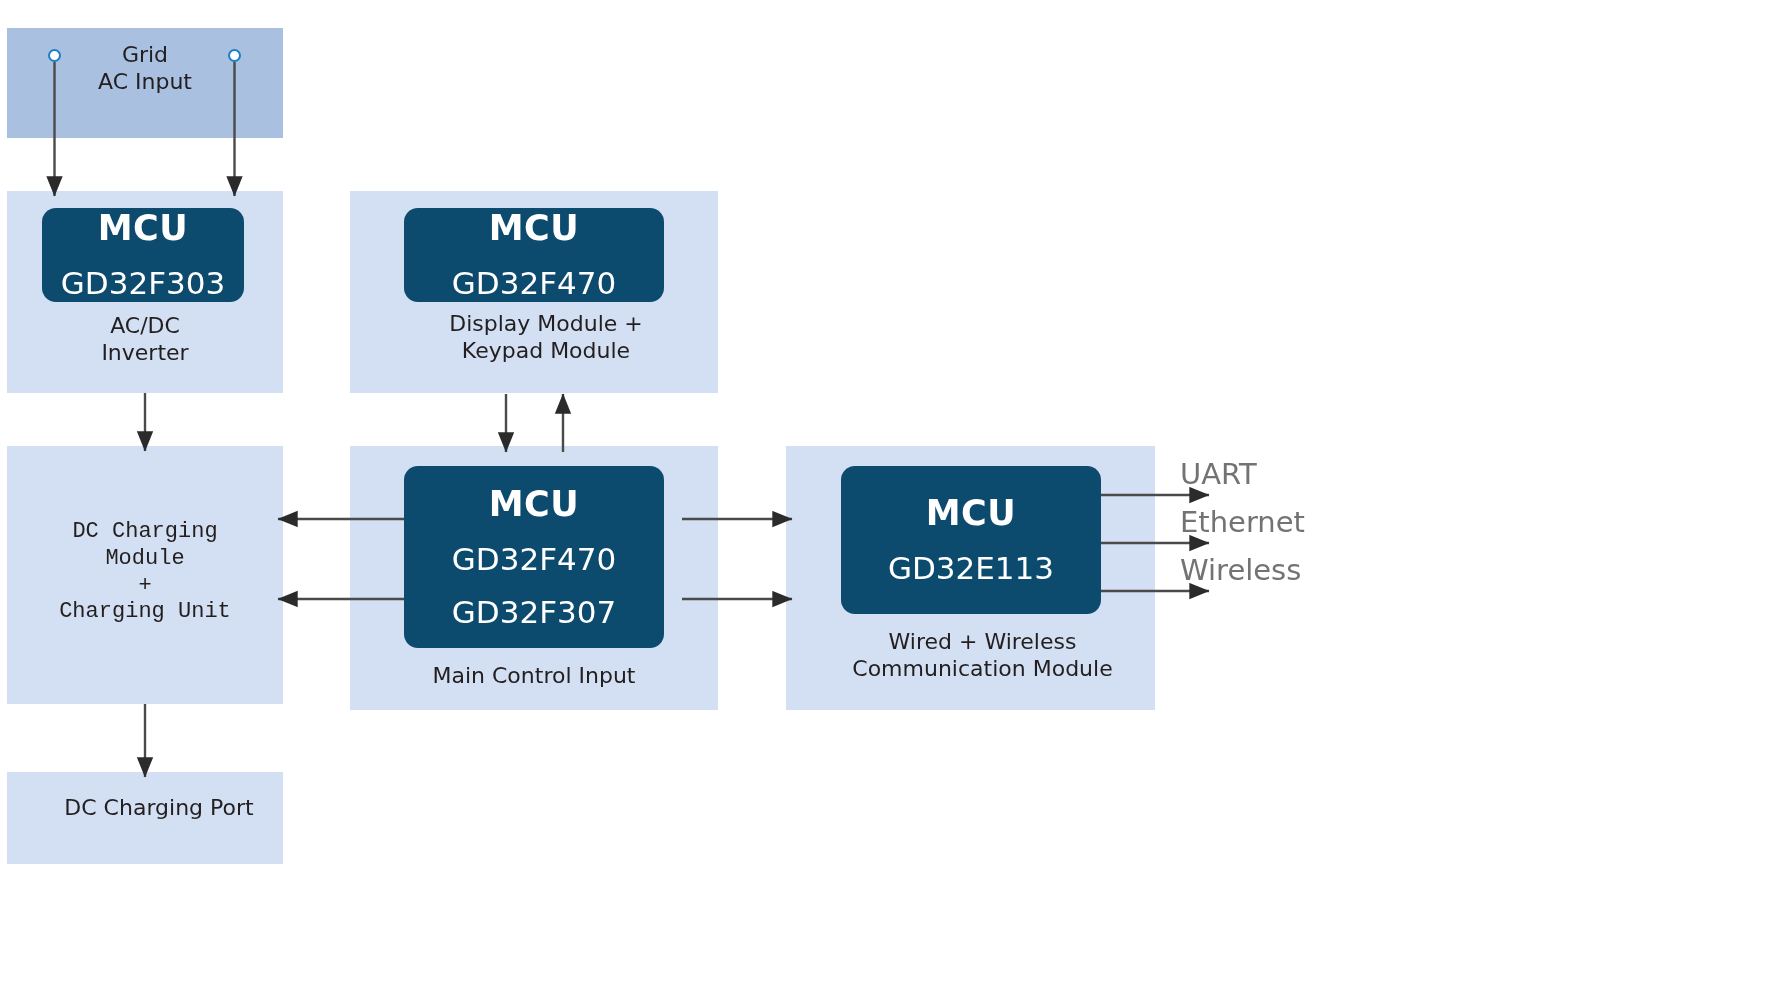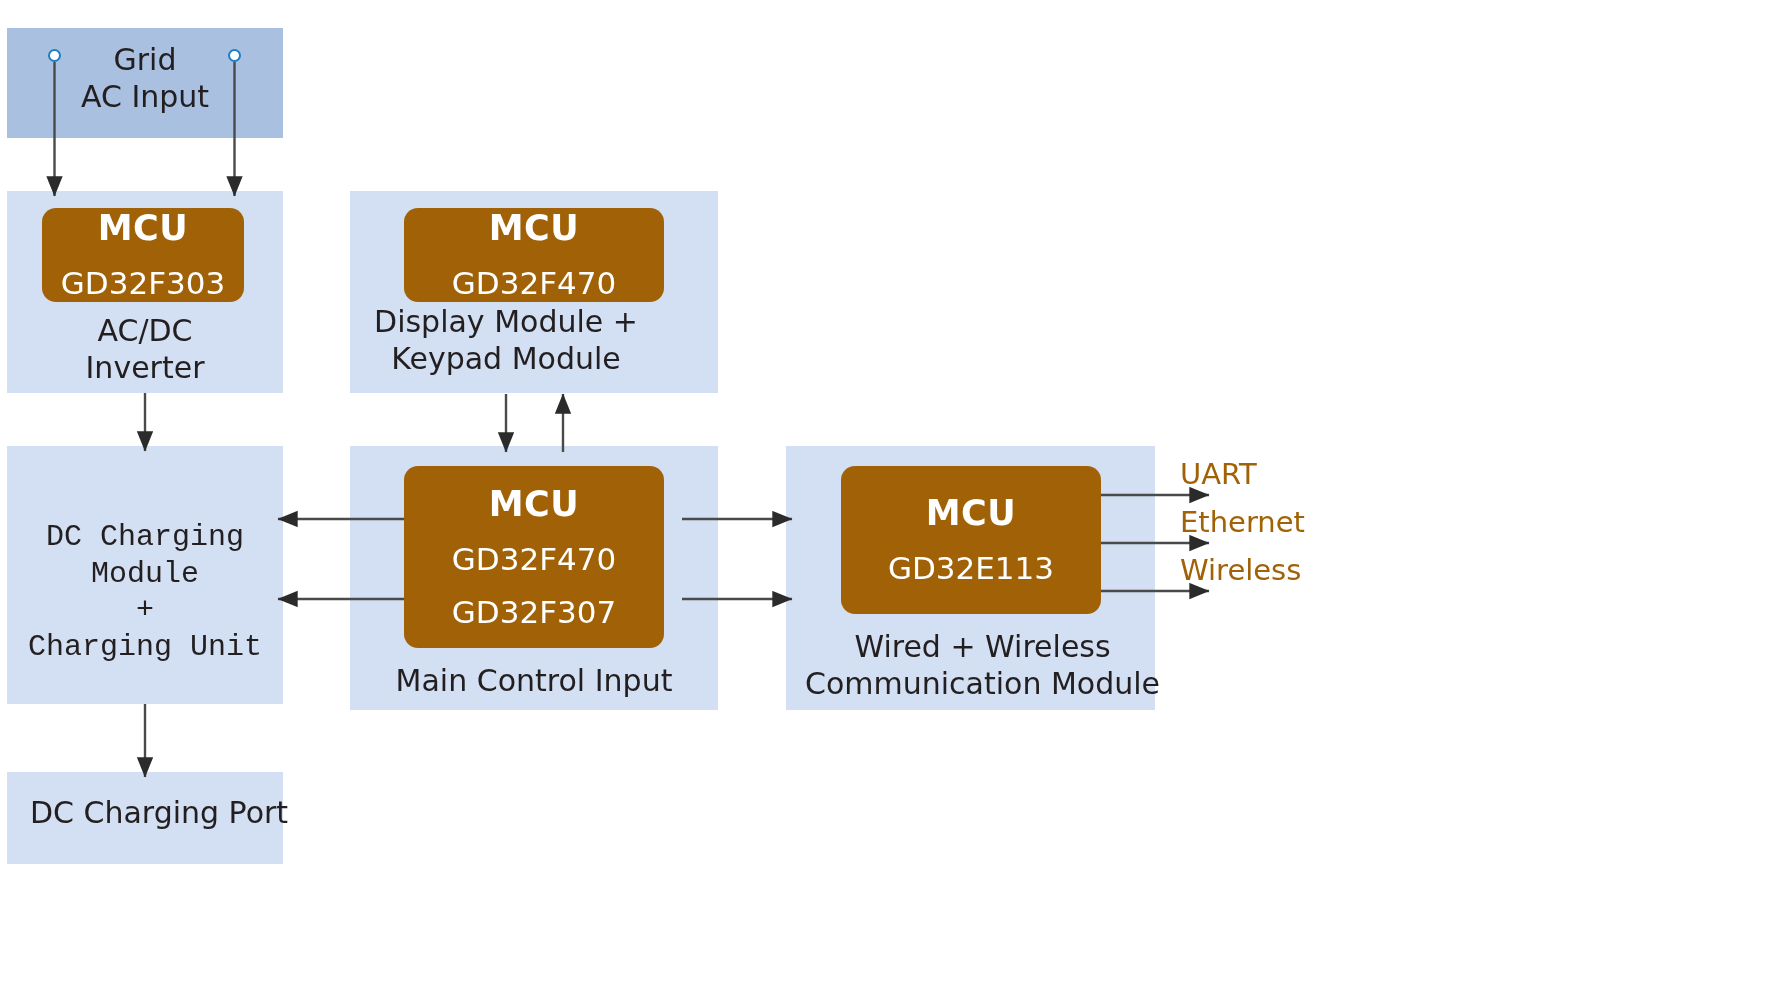--- a/index.html
+++ b/index.html
@@ -21,21 +21,21 @@
   .panel {
     position: absolute;
     background: #d3dff2;
     box-sizing: border-box;
   }
   .panel.dark {
     background: #a9c0e0;
   }
   .mcu {
     position: absolute;
-    background: #a16207;
+    background: #0c4a6e;
     border-radius: 14px;
     box-sizing: border-box;
     display: flex;
     flex-direction: column;
     align-items: center;
     justify-content: center;
     color: #ffffff;
     line-height: 1.18;
   }
   .mcu-title {
@@ -44,29 +44,29 @@
     letter-spacing: 0.5px;
   }
   .mcu-part {
     font-size: 31px;
     font-weight: normal;
     margin-top: 16px;
   }
   .panel-text {
     position: absolute;
     text-align: center;
-    font-size: 30px;
+    font-size: 22px;
     line-height: 1.22;
     color: #231f20;
     white-space: pre-line;
   }
   .edge-label {
     position: absolute;
     font-size: 29px;
-    color: #a16207;
+    color: #737373;
     white-space: nowrap;
   }
   svg.wires {
     position: absolute;
     left: 0;
     top: 0;
     width: 1772px;
     height: 1001px;
     overflow: visible;
     pointer-events: none;
@@ -98,21 +98,21 @@
     <div class="mcu-part">GD32F303</div>
   </div>
   <div class="panel-text" style="left:7px; top:313px; width:276px;">AC/DC
 Inverter</div>
 
   <div class="panel" style="left:350px; top:191px; width:368px; height:202px;"></div>
   <div class="mcu" style="left:404px; top:208px; width:260px; height:94px;">
     <div class="mcu-title">MCU</div>
     <div class="mcu-part">GD32F470</div>
   </div>
-  <div class="panel-text" style="left:350px; top:304px; width:312px;">Display Module +
+  <div class="panel-text" style="left:350px; top:311px; width:312px;padding-left:40px;">Display Module +
 Keypad Module</div>
 
   <div class="panel" style="left:7px; top:446px; width:276px; height:258px;"></div>
   <div class="panel-text" style="left:7px; top:519px; width:276px;font-family:Liberation Mono, monospace;">DC Charging
 Module
 +
 Charging Unit</div>
 
   <div class="panel" style="left:350px; top:446px; width:368px; height:264px;"></div>
   <div class="mcu" style="left:404px; top:466px; width:260px; height:182px;">

